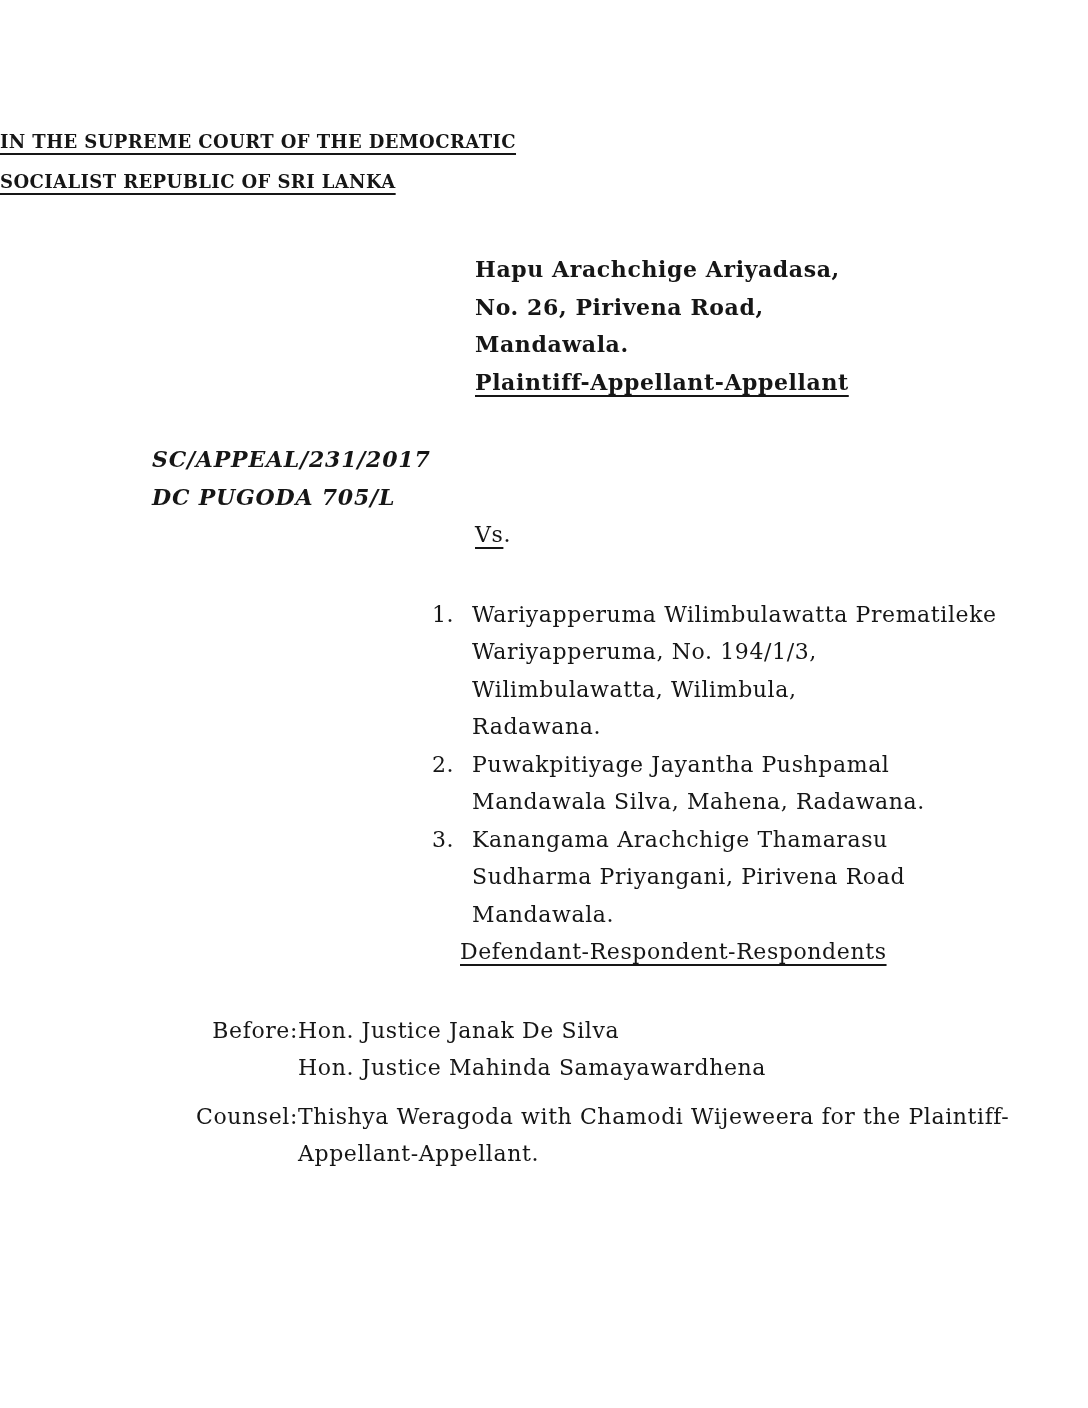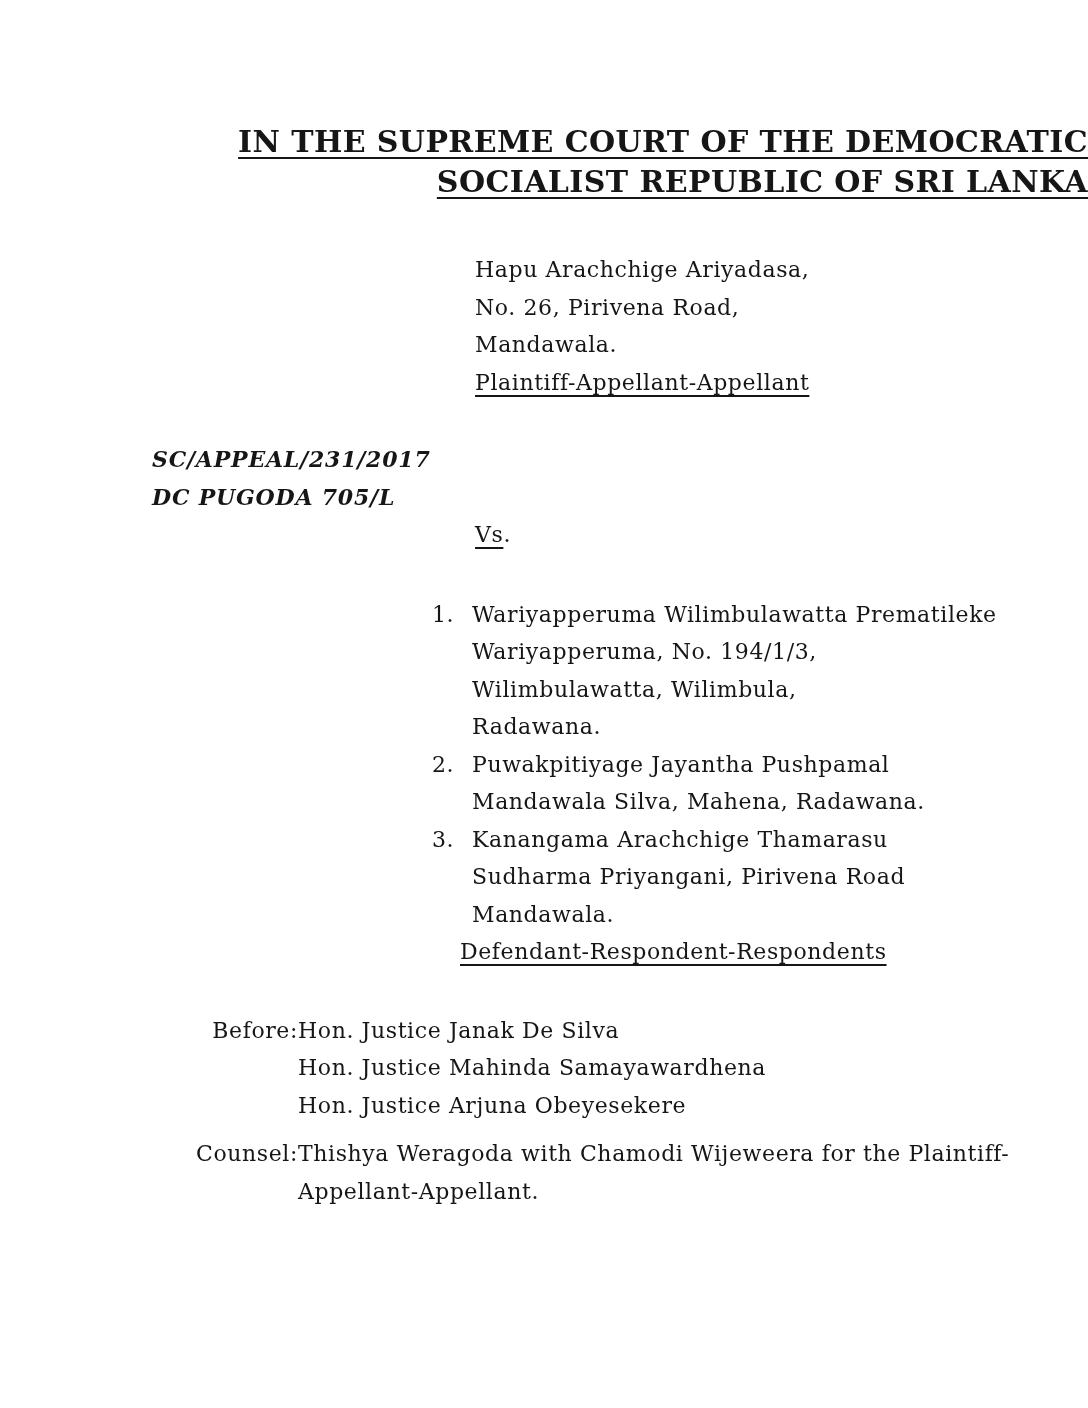--- a/index.html
+++ b/index.html
@@ -19,42 +19,43 @@
     overflow: hidden;
     box-sizing: border-box;
   }
   .line {
     line-height: 37.5px;
     white-space: nowrap;
   }
   
   .doc-title {
     padding-top: 122px;
-    text-align: right;
+    text-align: left;
     font-weight: bold;
-    font-size: 30px;
+    font-size: 18px;
     letter-spacing: 0.4px;
   }
   .doc-title .title-line {
     line-height: 40px;
     white-space: nowrap;
   }
   .doc-title .title-line span {
     text-decoration: underline;
     text-decoration-thickness: 2px;
     text-underline-offset: 5px;
   }
   .underlined {
     text-decoration: underline;
     text-decoration-thickness: 1.5px;
     text-underline-offset: 5px;
   }
   
   .plaintiff-block {
     margin: 49px 0 16px 475px;
+    font-weight: bold;
   }
   
   .case-numbers {
     margin: 40px 0 0 152px;
     font-weight: bold;
     letter-spacing: 0.8px;
     font-style: italic;
   }
   
   .versus {
@@ -158,21 +159,20 @@
       <span class="underlined">Defendant-Respondent-Respondents</span>
     </div>
 
   </section>
 
   <section class="labelled-row before-row">
     <div class="row-label line">Before:</div>
     <div class="row-content">
       <div class="line">Hon. Justice Janak De Silva</div>
       <div class="line">Hon. Justice Mahinda Samayawardhena</div>
-      <div class="line">Hon. Justice Arjuna Obeyesekere</div>
     </div>
   </section>
 
   <section class="labelled-row counsel-row">
     <div class="row-label line">Counsel:</div>
     <div class="row-content">
       <div class="line">Thishya Weragoda with Chamodi Wijeweera for the Plaintiff-</div>
       <div class="line">Appellant-Appellant.</div>
     </div>
   </section>

